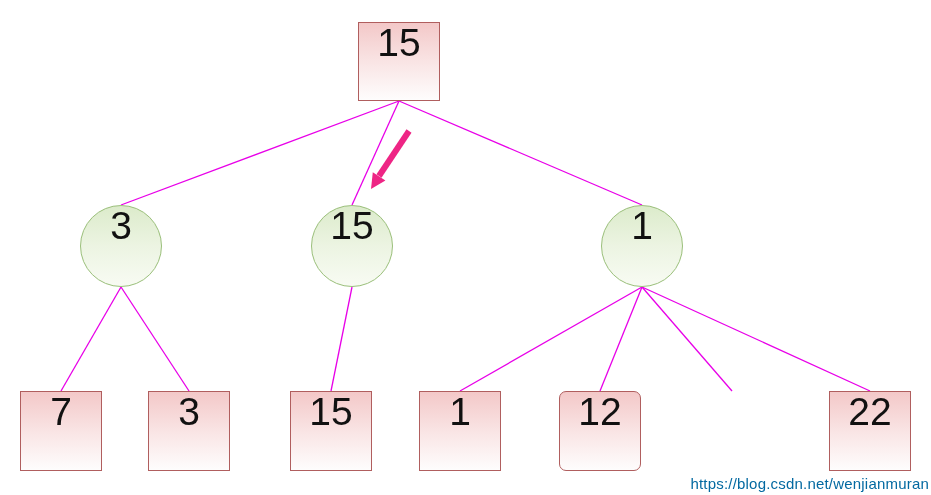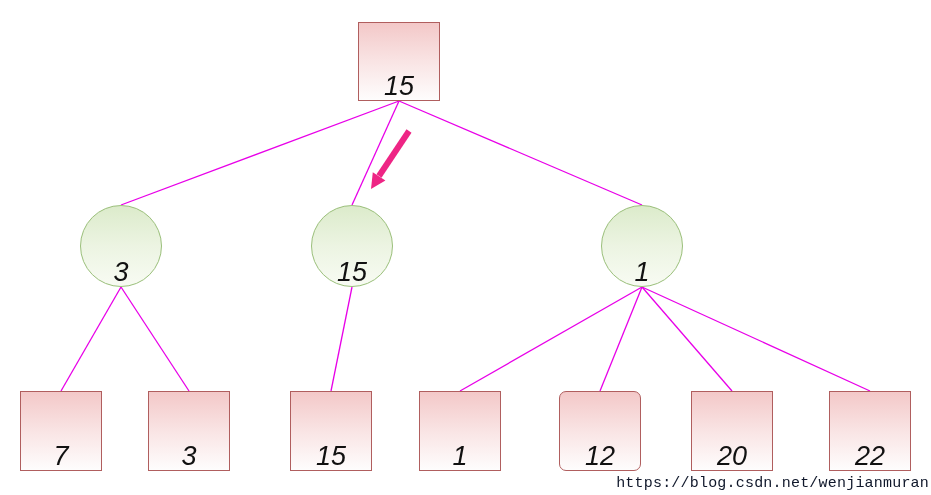--- a/index.html
+++ b/index.html
@@ -32,47 +32,45 @@
   }
   .arrow-head {
     fill: #ee2585;
   }
   .node {
     position: absolute;
     width: 82px;
     height: 80px;
     box-sizing: border-box;
     display: flex;
-    align-items: flex-end;
+    align-items: flex-start;
     justify-content: center;
-    font-size: 27px;
+    font-size: 39px;
     color: #111111;
     z-index: 1;
     line-height: 1;
-    font-style: italic;
   }
   .node.square {
     border: 1px solid #b05e5e;
     background: linear-gradient(180deg, #f3c8c8 0%, #f9e4e4 50%, #fefdfd 100%);
   }
   .node.circle {
     height: 82px;
     border: 1px solid #9abf7a;
     border-radius: 50%;
     background: linear-gradient(180deg, #dcebcb 0%, #ecf4e2 50%, #f8fbf3 100%);
   }
   .watermark {
     position: absolute;
     right: 2px;
     bottom: 3px;
     font-size: 15px;
-    color: #0f172a;
+    color: #0369a1;
     z-index: 2;
     letter-spacing: 0.2px;
-    font-family: Liberation Mono, monospace;
   }
 </style>
 </head>
 <body>
 
 <div class="stage">
 
   <svg id="edges-svg" width="931" height="495" viewBox="0 0 931 495">
     <g id="edge-group">
         <line x1="399" y1="101" x2="121" y2="205" class="tree-edge"></line>
@@ -114,21 +112,18 @@
   </div>
   <div class="node square" style="left:290px; top:391px;">
     <span>15</span>
   </div>
   <div class="node square" style="left:419px; top:391px;">
     <span>1</span>
   </div>
   <div class="node square" style="left:559px; top:391px;border-radius:7px;">
     <span>12</span>
   </div>
-  <div class="node square" style="left:691px; top:391px;">
-    <span>20</span>
-  </div>
   <div class="node square" style="left:829px; top:391px;">
     <span>22</span>
   </div>
 
   <div class="watermark">https://blog.csdn.net/wenjianmuran</div>
 </div>
 
 </body></html>

